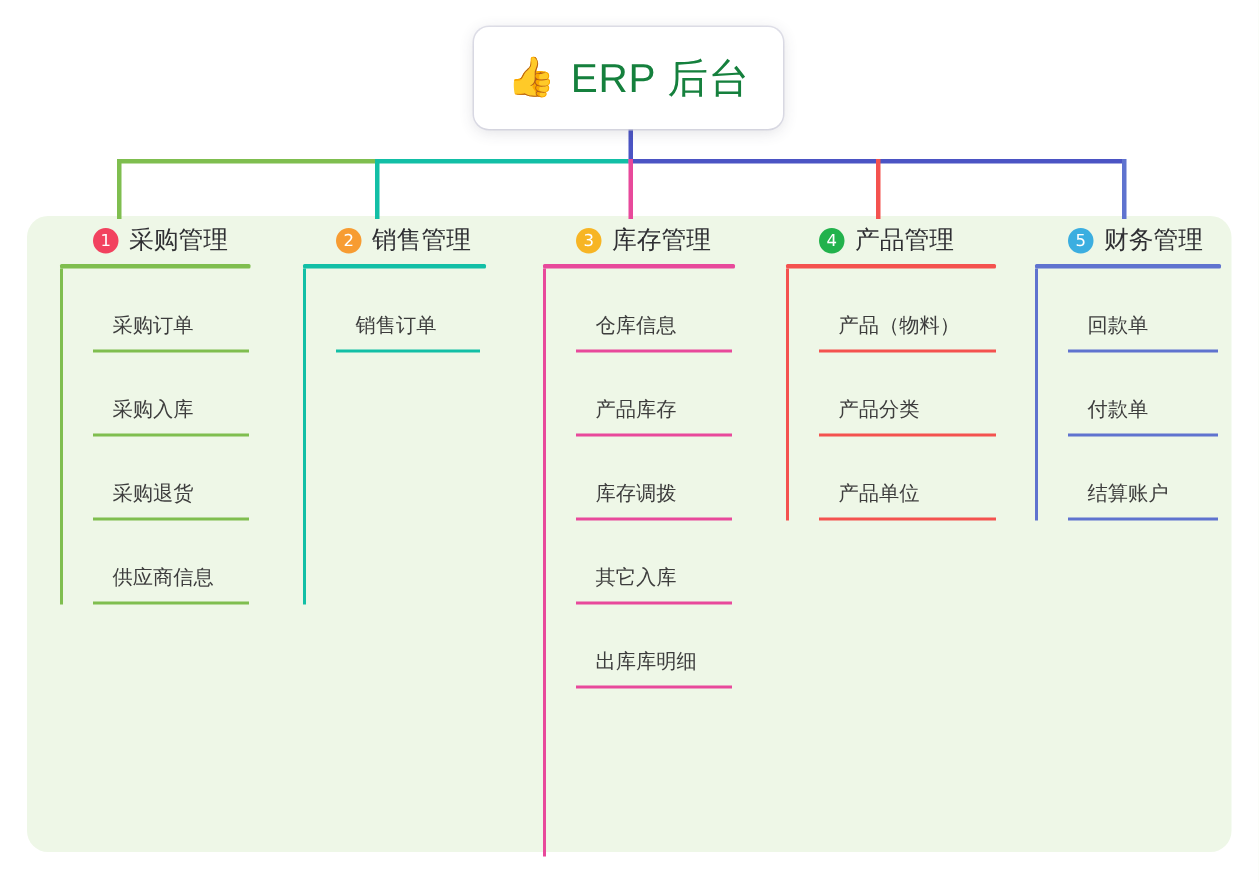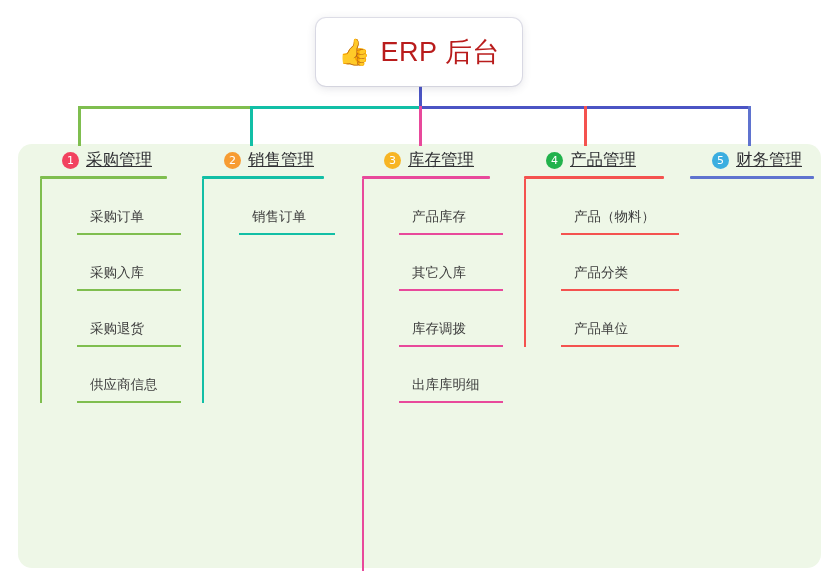--- a/index.html
+++ b/index.html
@@ -38,21 +38,21 @@
     z-index: 6;
   }
   .root-emoji {
     font-size: 26px;
     line-height: 1;
     font-family: "DejaVu Sans", sans-serif;
   }
   .root-title {
     font-size: 27px;
     font-weight: 400;
-    color: #b91c1c;
+    color: #15803d;
     letter-spacing: 0.5px;
     white-space: nowrap;
   }
 
   
   .conn {
     position: absolute;
     z-index: 2;
   }
   .vline { width: 3px; }
@@ -99,31 +99,30 @@
     font-size: 11px;
     line-height: 17px;
     text-align: center;
     font-family: "DejaVu Sans", sans-serif;
     flex: 0 0 auto;
   }
   .col-title {
     font-size: 16.5px;
     color: #2f2f33;
     white-space: nowrap;
-    text-decoration: underline;
   }
   .col-rule {
     height: 3px;
     width: 100%;
     border-radius: 1px;
   }
 
   .leaves {
     position: relative;
-    padding-left: 37px;
+    padding-left: 22px;
     box-sizing: border-box;
   }
   .spine {
     position: absolute;
     left: 0px;
     top: 0;
     width: 2px;
   }
   .leaf {
     position: relative;
@@ -216,29 +215,33 @@
       </div>
       <div class="column" style="left: 344px; width: 150px;">
         <div class="col-head">
           <span class="badge" style="background: rgb(247, 181, 36);">3</span>
           <span class="col-title">库存管理</span>
         </div>
         <div class="col-rule" style="background: rgb(232, 73, 155); width: 128px;"></div>
         <div class="leaves">
           <div class="spine" style="background: rgb(232, 73, 155); height: 392px;"></div>
           <div class="leaf">
+            <span class="leaf-label">仓库信息</span>
+            <div class="leaf-rule" style="background: rgb(232, 73, 155); width: 104px;"></div>
+          </div>
+          <div class="leaf">
             <span class="leaf-label">产品库存</span>
             <div class="leaf-rule" style="background: rgb(232, 73, 155); width: 104px;"></div>
           </div>
           <div class="leaf">
+            <span class="leaf-label">库存调拨</span>
+            <div class="leaf-rule" style="background: rgb(232, 73, 155); width: 104px;"></div>
+          </div>
+          <div class="leaf">
             <span class="leaf-label">其它入库</span>
-            <div class="leaf-rule" style="background: rgb(232, 73, 155); width: 104px;"></div>
-          </div>
-          <div class="leaf">
-            <span class="leaf-label">库存调拨</span>
             <div class="leaf-rule" style="background: rgb(232, 73, 155); width: 104px;"></div>
           </div>
           <div class="leaf">
             <span class="leaf-label">出库库明细</span>
             <div class="leaf-rule" style="background: rgb(232, 73, 155); width: 104px;"></div>
           </div>
         </div>
       </div>
       <div class="column" style="left: 506px; width: 160px;">
         <div class="col-head">
@@ -261,16 +264,31 @@
             <div class="leaf-rule" style="background: rgb(244, 82, 79); width: 118px;"></div>
           </div>
         </div>
       </div>
       <div class="column" style="left: 672px; width: 136px;">
         <div class="col-head">
           <span class="badge" style="background: rgb(59, 174, 224);">5</span>
           <span class="col-title">财务管理</span>
         </div>
         <div class="col-rule" style="background: rgb(95, 115, 207); width: 124px;"></div>
+        <div class="leaves">
+          <div class="spine" style="background: rgb(95, 115, 207); height: 168px;"></div>
+          <div class="leaf">
+            <span class="leaf-label">回款单</span>
+            <div class="leaf-rule" style="background: rgb(95, 115, 207); width: 100px;"></div>
+          </div>
+          <div class="leaf">
+            <span class="leaf-label">付款单</span>
+            <div class="leaf-rule" style="background: rgb(95, 115, 207); width: 100px;"></div>
+          </div>
+          <div class="leaf">
+            <span class="leaf-label">结算账户</span>
+            <div class="leaf-rule" style="background: rgb(95, 115, 207); width: 100px;"></div>
+          </div>
+        </div>
       </div>
     </div>
 
 </div>
 
 </body></html>

